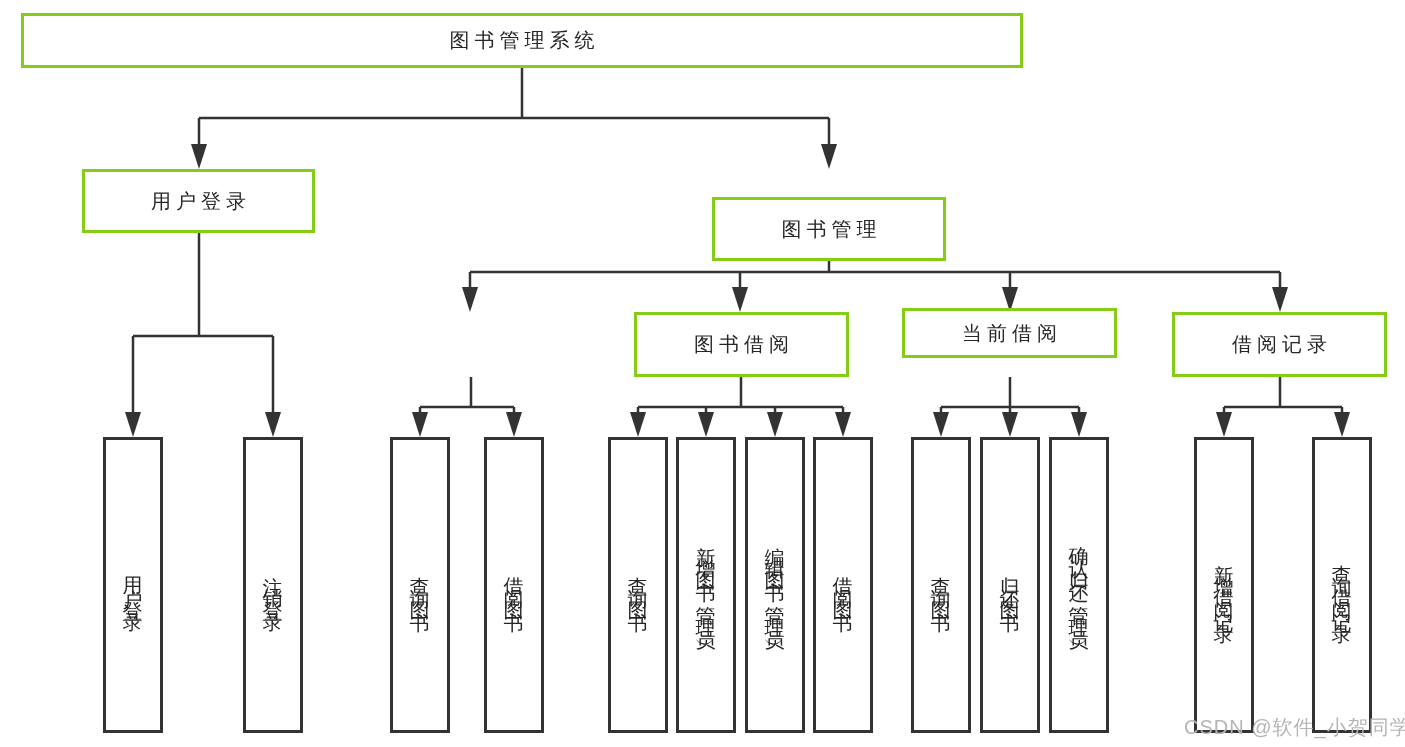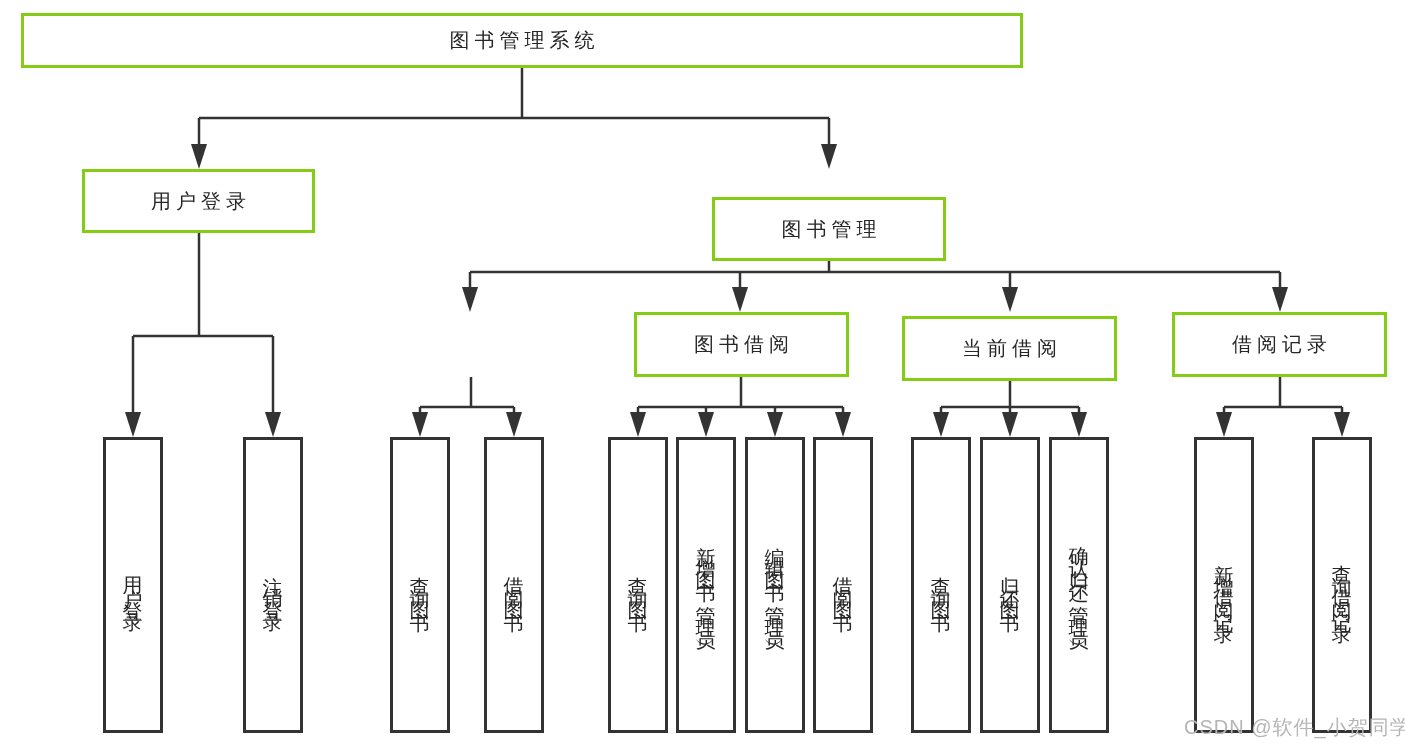--- a/index.html
+++ b/index.html
@@ -131,21 +131,21 @@
       <polygon points="1334,412 1350,412 1342,437"></polygon>
     </g>
   </svg>
 
   <div class="box" style="left:21px; top:13px; width:1002px; height:55px;">图书管理系统</div>
 
   <div class="box" style="left:82px; top:169px; width:233px; height:64px;">用户登录</div>
   <div class="box" style="left:712px; top:169px; width:234px; height:64px;margin-top:28px;">图书管理</div>
 
   <div class="box" style="left:634px; top:312px; width:215px; height:65px;">图书借阅</div>
-  <div class="box" style="left:902px; top:316px; width:215px; height:65px;">当前借阅</div>
+  <div class="box" style="left:902px; top:308px; width:215px; height:50px;">当前借阅</div>
   <div class="box" style="left:1172px; top:312px; width:215px; height:65px;text-align:center;">借阅记录</div>
 
   <div class="vbox" style="left:103px; top:437px; width:60px; height:296px;">
     <span>用户登录</span>
   </div>
   <div class="vbox" style="left:243px; top:437px; width:60px; height:296px;">
     <span>注销登录</span>
   </div>
 
   <div class="vbox" style="left:390px; top:437px; width:60px; height:296px;">

